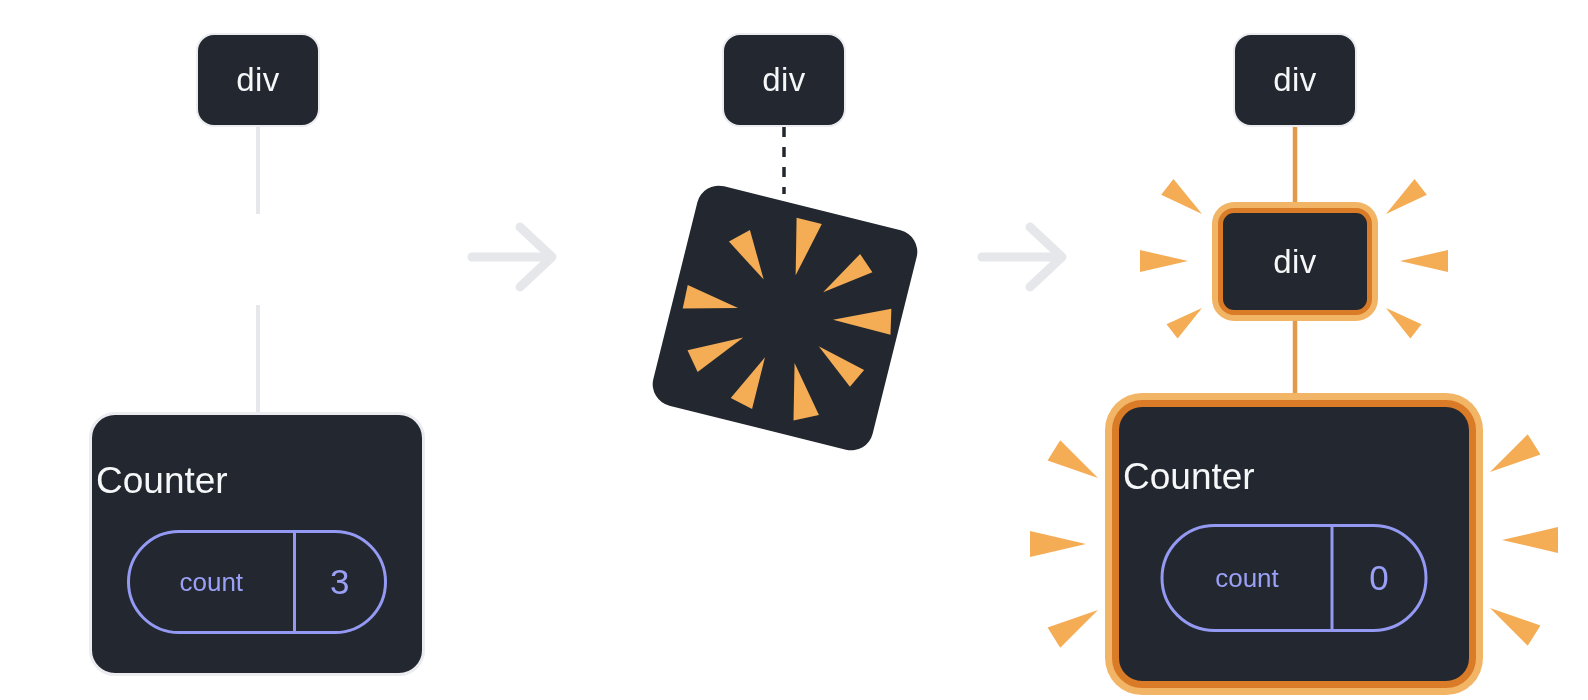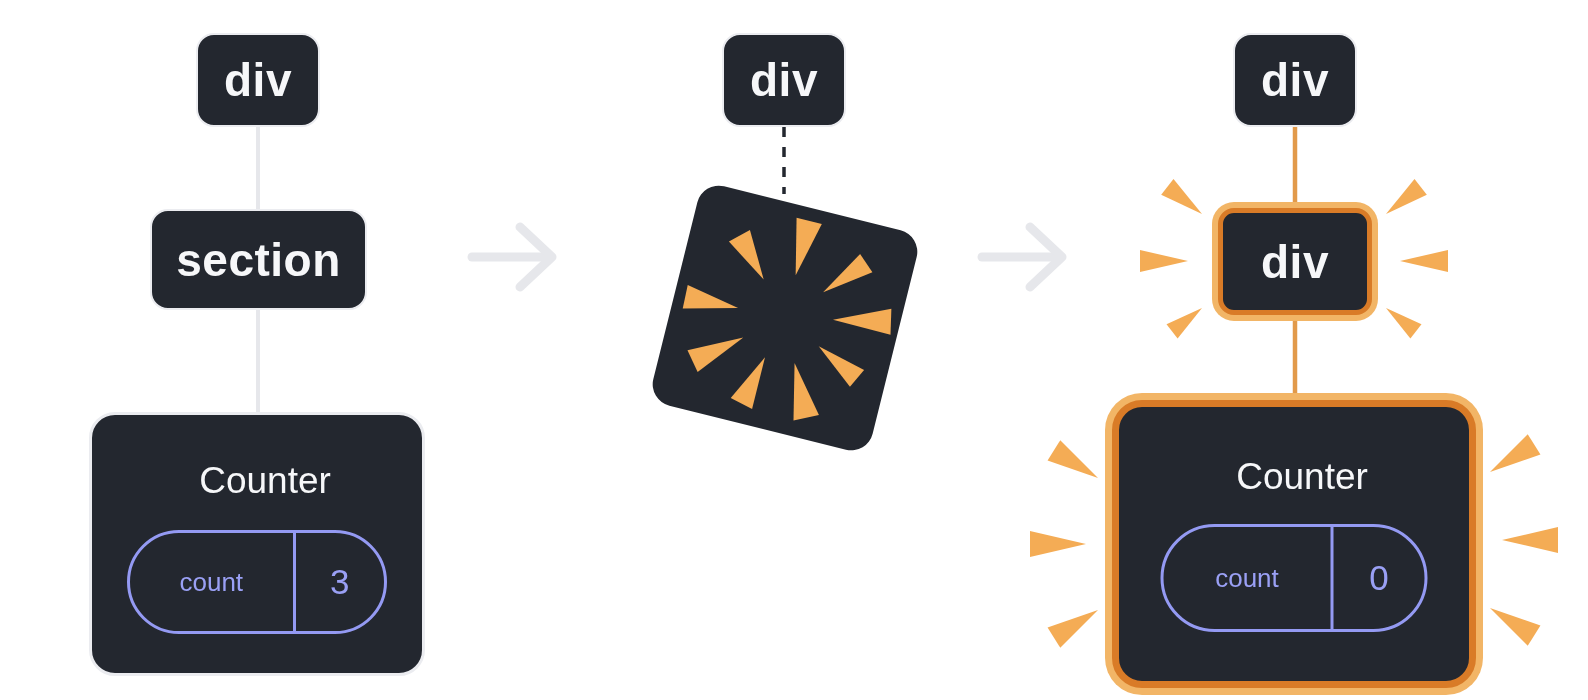--- a/index.html
+++ b/index.html
@@ -7,41 +7,41 @@
   .canvas { position: relative; width: 1588px; height: 700px; overflow: hidden; background: var(--background, #ffffff); }
   .overlay { position: absolute; left: 0; top: 0; width: 1588px; height: 700px; }
 
   .node {
     position: absolute; box-sizing: border-box;
     background: var(--node-fill, #23272f);
     border: 2.5px solid var(--node-border, #ebecf0);
     border-radius: 18px;
     display: flex; align-items: center; justify-content: center;
   }
-  .node-label { color: var(--node-text, #f6f7f9); font-size: 46px; font-weight: 700; letter-spacing: 0.5px; }
+  .node-label { color: var(--node-text, #f6f7f9); font-size: 33px; font-weight: 400; letter-spacing: 0.5px; }
 
   .node.hl {
     border: 5px solid var(--orange-border, #d97b27);
     box-shadow: 0 0 0 6px var(--orange-halo, #f2b566);
     border-radius: 16px;
   }
 
   .card {
     position: absolute; box-sizing: border-box;
     background: var(--node-fill, #23272f);
     border: 3px solid var(--node-border, #ebecf0);
     border-radius: 26px;
   }
   .card.hl {
     border: 7px solid var(--orange-border, #d97b27);
     box-shadow: 0 0 0 7px var(--orange-halo, #f2b566);
     border-radius: 30px;
   }
   .card-title {
-    position: absolute; left: 16px; right: 0; text-align: center;
+    position: absolute; left: 4px; right: 0; 
     color: var(--node-text, #f6f7f9); font-size: 37px; font-weight: 500; line-height: 44px;
   }
 
   .pill {
     position: absolute; left: 50%; transform: translateX(-50%);
     box-sizing: border-box; display: flex; align-items: stretch;
     border: 3px solid var(--pill-border, #949af3);
     border-radius: 60px;
   }
   .pill-key { width: 64%; display: flex; align-items: center; justify-content: center;
@@ -107,23 +107,20 @@
     <polygon class="spark" transform="translate(1098,610) rotate(148)" points="0,0 52,-12 52,12"></polygon>
     <polygon class="spark" transform="translate(1490,472) rotate(-32)" points="0,0 52,-12 52,12"></polygon>
     <polygon class="spark" transform="translate(1502,540) rotate(0)" points="0,0 56,-13 56,13"></polygon>
     <polygon class="spark" transform="translate(1490,608) rotate(32)" points="0,0 52,-12 52,12"></polygon>
   </svg>
 
   <div class="node" style="left:196px; top:33px; width:124px; height:94px;">
     <span class="node-label">div</span>
   </div>
 
-  <div class="node" style="left:150px; top:209px; width:217px; height:101px;">
-    <span class="node-label">section</span>
-  </div>
 
   <div class="card" style="left:89px; top:412px; width:336px; height:264px;">
     <div class="card-title" style="top:44px;">Counter</div>
     <div class="pill" style="top:115px; width:260px; height:104px;">
       <span class="pill-key">count</span>
       <span class="pill-divider"></span>
       <span class="pill-value">3</span>
     </div>
   </div>
 

